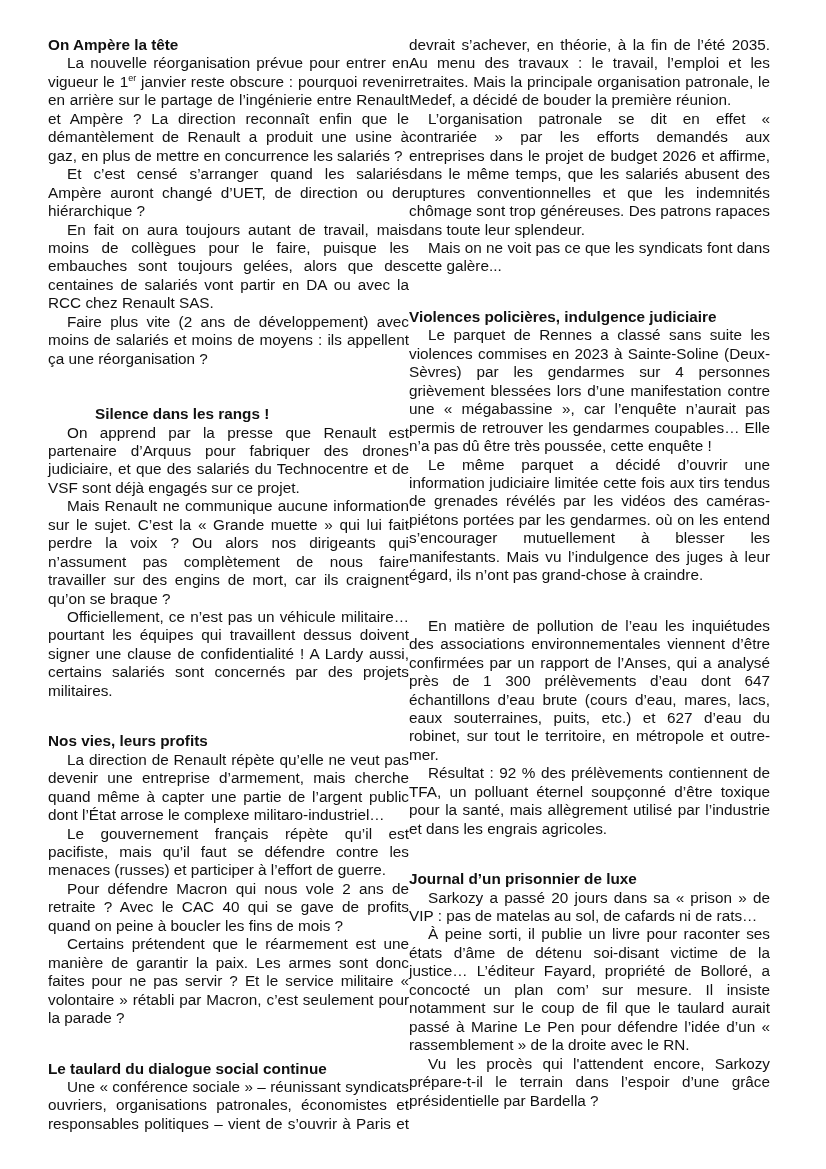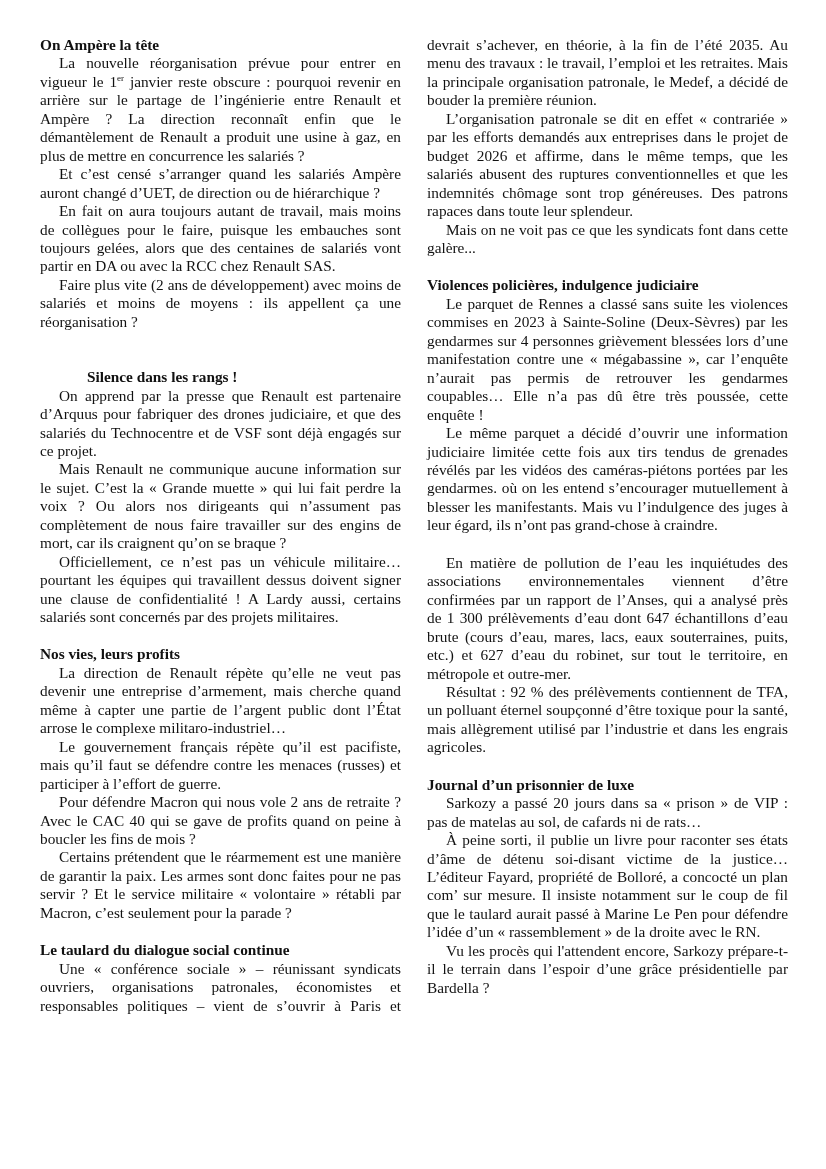--- a/index.html
+++ b/index.html
@@ -1,25 +1,25 @@
 <!DOCTYPE html>
 <html><head>
 <meta charset="utf-8">
 <style>
   html, body { margin: 0; padding: 0; background: #ffffff; }
   body { width: 826px; height: 1169px; overflow: hidden; position: relative; }
   .page {
-    position: absolute; left: 40px; top: 36px; width: 748px;
-    display: flex; justify-content: space-between;
-    font-family: Liberation Serif, serif;
+    position: absolute; left: 48px; top: 36px; width: 748px;
+    display: flex; 
+    font-family: Liberation Sans, sans-serif;
     font-size: 15.3px; line-height: 18.45px; color: #111111;
   }
   .col { width: 361px; }
   .article { margin: 0; }
-  .article + .article { margin-top: 19px; }
+  .article + .article { margin-top: 32px; }
   .title { font-weight: bold; margin: 0; }
   .title.indent1 { padding-left: 3px; margin-left: 44px; }
   p { margin: 0; text-align: justify; text-indent: 19px; }
   p.noindent { text-indent: 0; }
   sup { font-size: 9px; line-height: 0; vertical-align: 6px; }
 </style>
 </head>
 <body>
 
 <div class="page">

